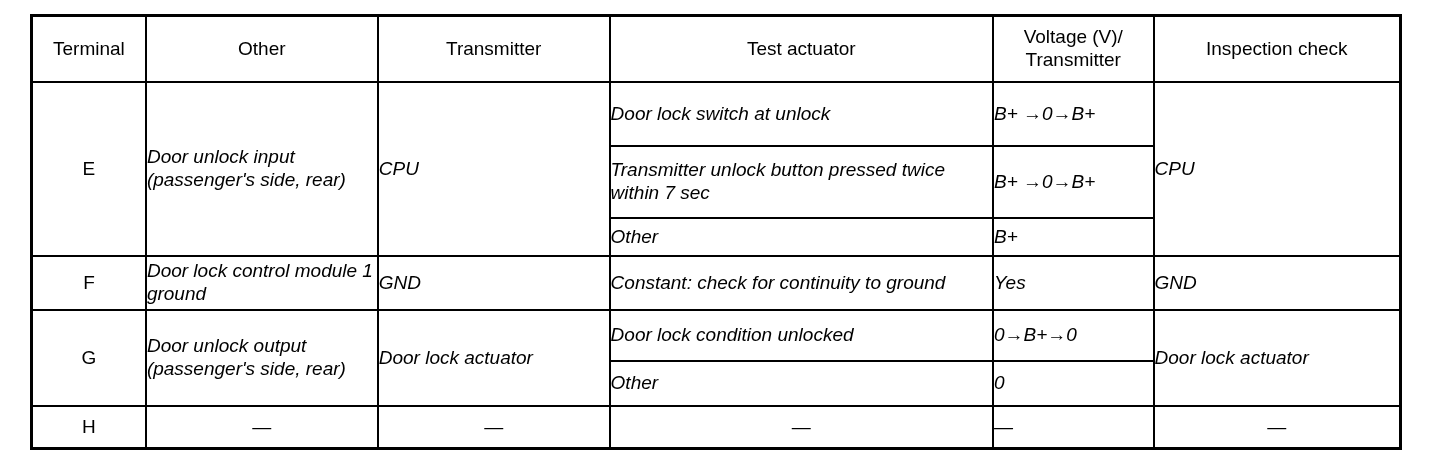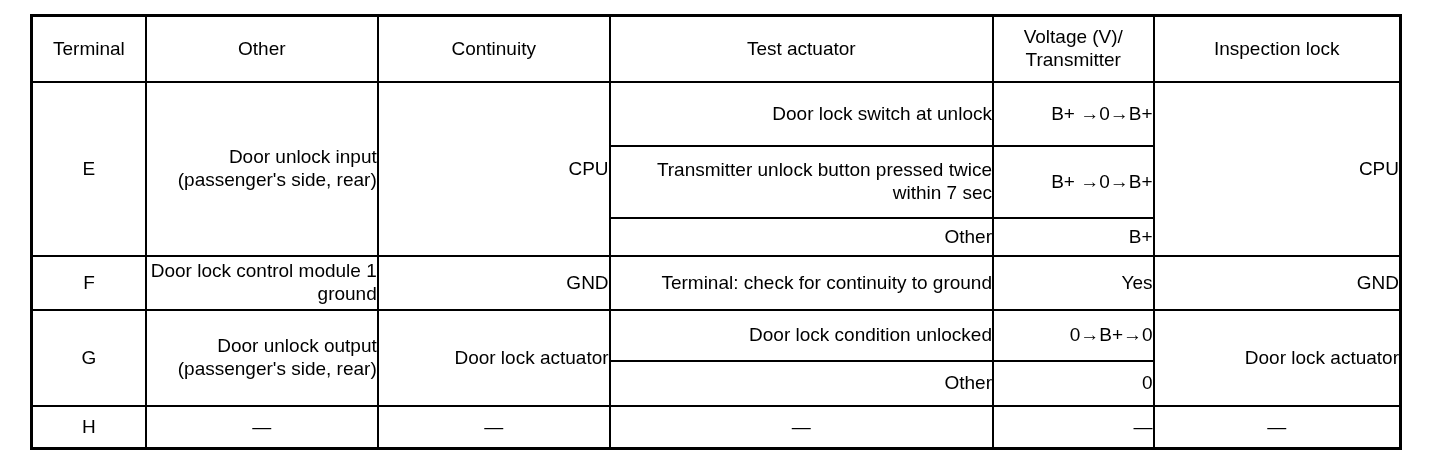--- a/index.html
+++ b/index.html
@@ -53,31 +53,33 @@
     border-bottom: 3px solid #000000;
     padding: 2px 4px;
   }
   thead td.hdr-term { padding-left: 2px; padding-right: 2px; }
 
   td.cell-center {
     text-align: center;
     padding: 4px 3px;
   }
   td.cell-left {
-    text-align: right;
+    text-align: left;
     padding: 5px 8px;
+    font-style: italic;
   }
   td.term-id {
     text-align: center;
     font-size: 20px;
   }
   td.volt {
-    text-align: right;
+    text-align: left;
     padding: 4px 6px;
     font-size: 19px;
+    font-style: italic;
   }
   tr.r-e-1 td { height: 62px; }
   tr.r-e-2 td { height: 70px; }
   tr.r-e-3 td { height: 36px; }
   tr.r-f   td { height: 52px; }
   tr.r-g-1 td { height: 49px; }
   tr.r-g-2 td { height: 43px; }
   tr.r-h   td { height: 40px; }
 
   tr.r-f td, tr.r-g-1 td.term-id, tr.r-h td {
@@ -96,24 +98,24 @@
       <col class="c-conn">
       <col class="c-test">
       <col class="c-volt">
       <col class="c-insp">
     </colgroup>
 
     <thead>
       <tr>
         <td class="hdr-term">Terminal</td>
         <td>Other</td>
-        <td>Continuity</td>
+        <td>Transmitter</td>
         <td>Test actuator</td>
         <td>Voltage (V)/ Transmitter</td>
-        <td>Inspection lock</td>
+        <td>Inspection check</td>
       </tr>
     </thead>
 
     <tbody>
 
       <tr class="r-e-1">
         <td class="term-id" rowspan="3">E</td>
         <td class="cell-left" rowspan="3">Door unlock input (passenger's side, rear)</td>
         <td class="cell-left" rowspan="3">CPU</td>
         <td class="cell-left">Door lock switch at unlock</td>
@@ -126,21 +128,21 @@
       </tr>
       <tr class="r-e-3">
         <td class="cell-left">Other</td>
         <td class="volt">B+</td>
       </tr>
 
       <tr class="r-f">
         <td class="term-id">F</td>
         <td class="cell-left">Door lock control module 1 ground</td>
         <td class="cell-left">GND</td>
-        <td class="cell-left">Terminal: check for continuity to ground</td>
+        <td class="cell-left">Constant: check for continuity to ground</td>
         <td class="volt">Yes</td>
         <td class="cell-left">GND</td>
       </tr>
 
       <tr class="r-g-1">
         <td class="term-id" rowspan="2">G</td>
         <td class="cell-left" rowspan="2">Door unlock output (passenger's side, rear)</td>
         <td class="cell-left" rowspan="2">Door lock actuator</td>
         <td class="cell-left">Door lock condition unlocked</td>
         <td class="volt">0→B+→0</td>

